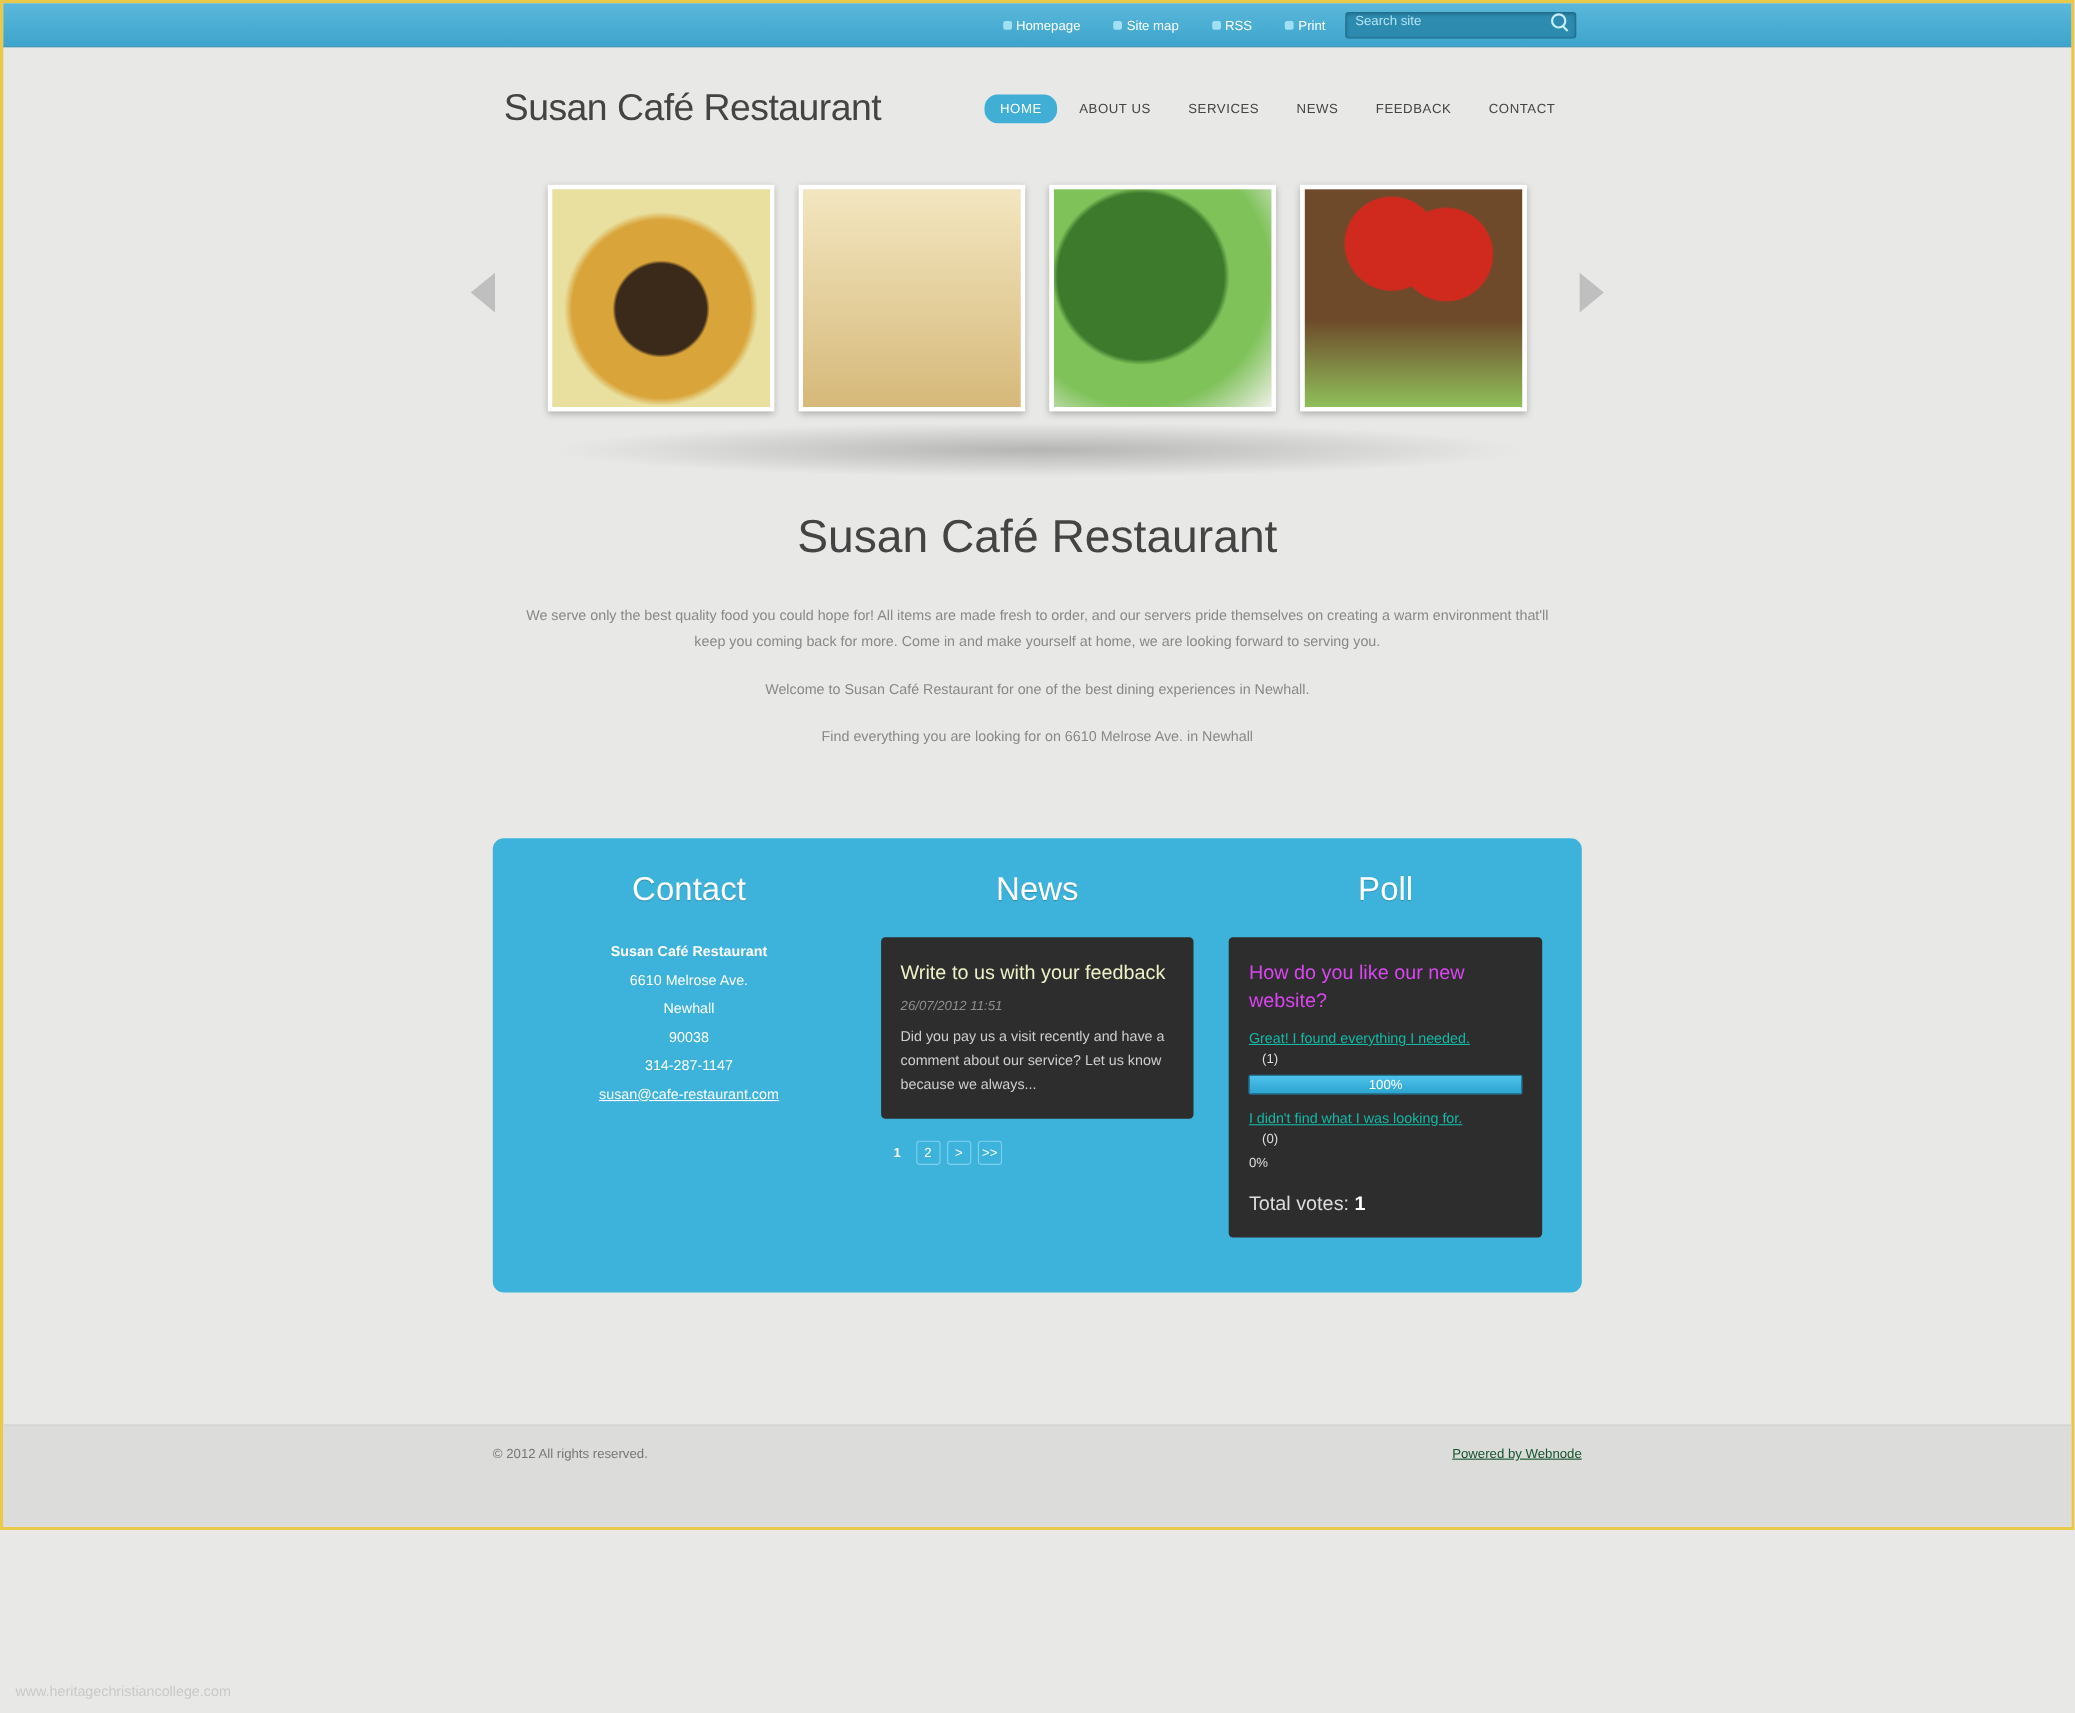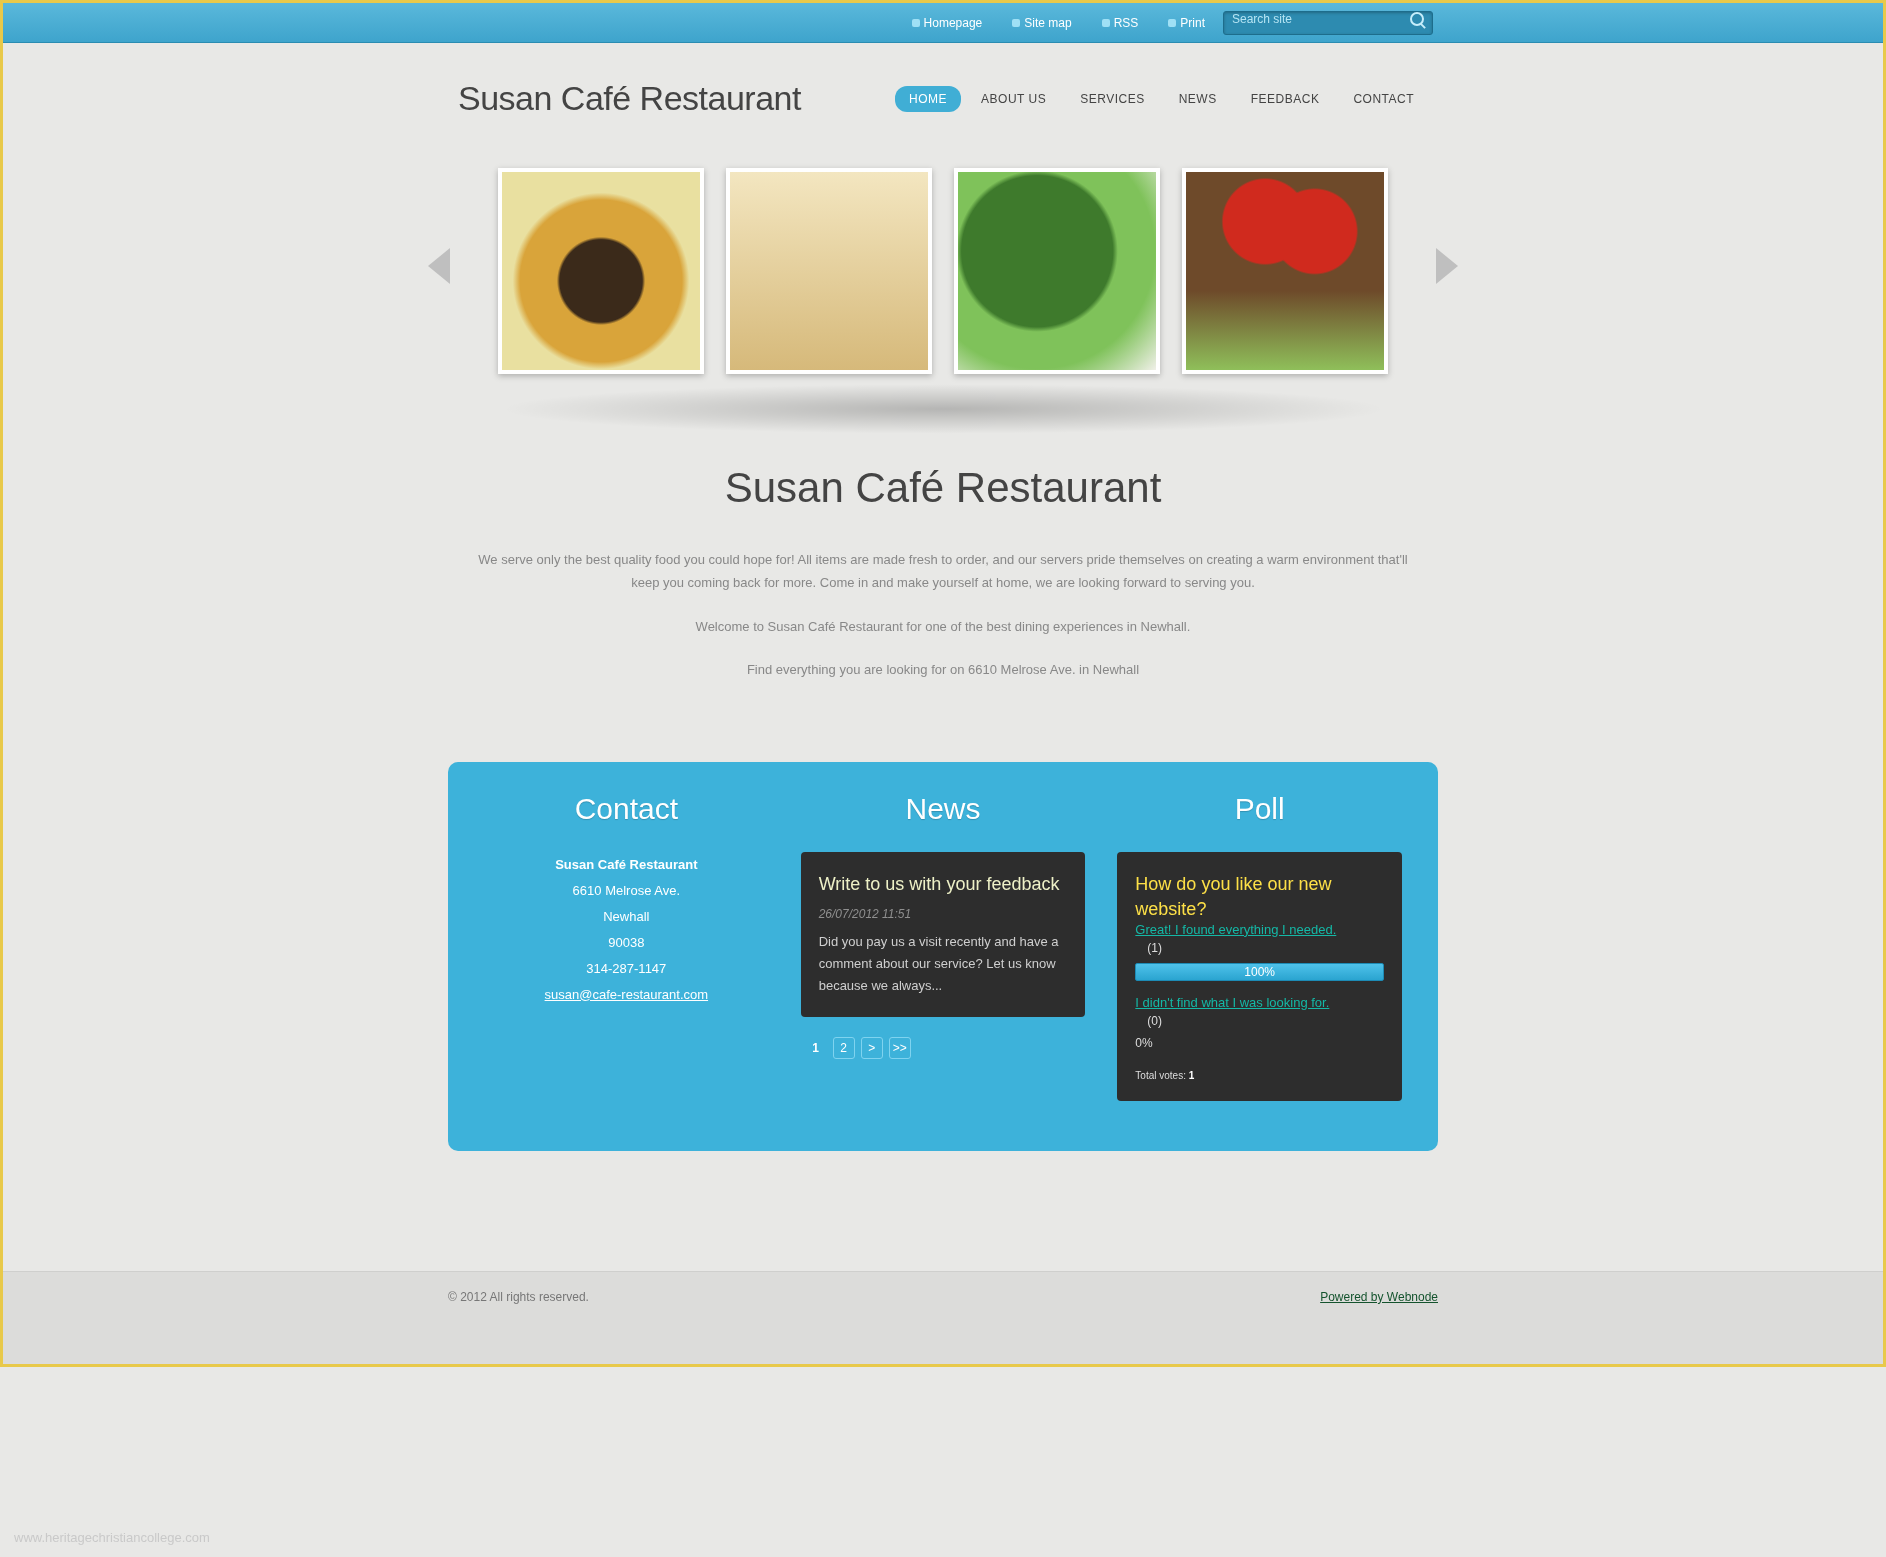--- a/index.html
+++ b/index.html
@@ -205,41 +205,41 @@
 .darkbox p { line-height: 1.7; color: #cfcfcf; }
 .pager { display: flex; gap: 6px; margin-top: 20px; justify-content: flex-start; padding-left: 4px; }
 .pager .pg {
   width: 22px; height: 22px;
   display: flex; align-items: center; justify-content: center;
   border: 1px solid #7fd3ef; border-radius: 3px;
   font-size: 12px; color: #fff;
   cursor: pointer;
 }
 .pager .pg.current { border: none; font-weight: bold; }
-.poll-box .question { font-size: 18px; color: #fde047; line-height: 1.4; }
+.poll-box .question { font-size: 18px; color: #d946ef; margin-bottom: 14px; line-height: 1.4; }
 .poll-box .opt {
   color: #14b8a6;
   text-decoration: underline;
   display: inline-block;
   margin-bottom: 4px;
 }
 .poll-box .count { color: #ddd; margin-left: 12px; margin-bottom: 8px; font-size:12px;}
 .poll-box .bar {
   height: 18px;
   background: linear-gradient(#4fc2ea, #2aa4d0);
   border: 1px solid #1d8bb5;
   border-radius: 2px;
   color: #fff;
   text-align: center;
   font-size: 12px;
   line-height: 16px;
   margin: 6px 0 14px;
 }
 .poll-box .pct0 { color:#ddd;font-size:12px;margin-bottom:20px;}
-.poll-box .total { color: #ddd; font-size: 10px; margin-top: 10px; }
+.poll-box .total { color: #ddd; font-size: 18px; margin-top: 10px; }
 .poll-box .total b { color: #fff; }
 
 
 .footer-area {
   background: #dcdcda;
   border-top: 1px solid #cfcfcd;
   padding: 18px 0 60px;
 }
 .footer-inner {
   width: 990px; margin: 0 auto;

